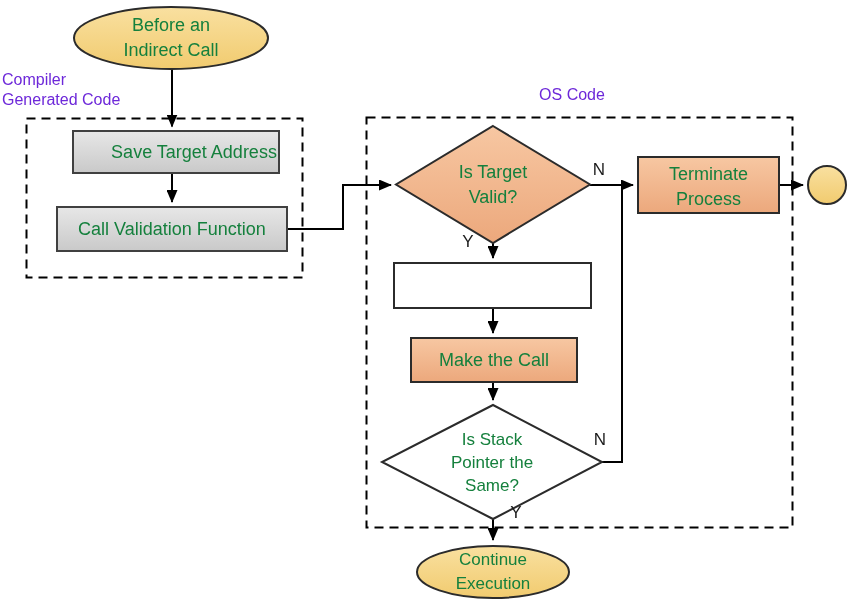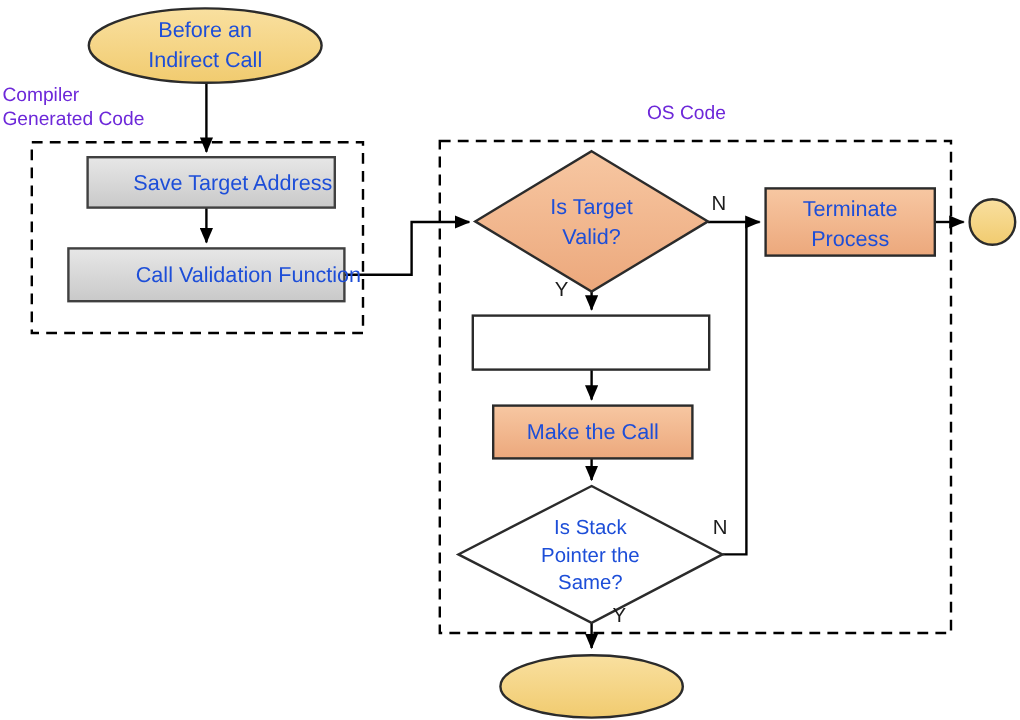--- a/index.html
+++ b/index.html
@@ -12,21 +12,21 @@
     overflow: hidden;
   }
   #shapes { position: absolute; left: 0; top: 0; }
   .label {
     position: absolute;
     display: flex;
     align-items: center;
     justify-content: center;
     text-align: center;
     white-space: pre-line;
-    color: #1d4ed8;
+    color: #15803d;
     font-size: 18px;
     line-height: 25px;
     pointer-events: none;
   }
   .region-label {
     position: absolute;
     white-space: pre-line;
     color: #6d28d9;
     font-size: 16px;
     line-height: 20px;
@@ -94,28 +94,30 @@
     <ellipse cx="493" cy="572" rx="76" ry="26" fill="url(#gradYellow)" stroke="#2b2b2b" stroke-width="2"></ellipse>
   </svg>
 
   <div class="region-label left" style="left:2px; top:70px; width:180px;">Compiler
 Generated Code</div>
   <div class="region-label center" style="left:522px; top:85px; width:100px;">OS Code</div>
 
   <div class="label" style="left:74px; top:7px; width:194px; height:62px;">Before an
 Indirect Call</div>
   <div class="label" style="left:73px; top:131px; width:242px; height:42px;">Save Target Address</div>
-  <div class="label" style="left:57px; top:207px; width:230px; height:44px;padding-left:35px;">Call Validation Function</div>
+  <div class="label" style="left:57px; top:207px; width:230px; height:44px;">Call Validation Function</div>
   <div class="label" style="left:396px; top:126px; width:194px; height:117px;">Is Target
 Valid?</div>
   <div class="label" style="left:638px; top:157px; width:141px; height:60px;">Terminate
 Process</div>
   <div class="label" style="left:411px; top:338px; width:166px; height:44px;">Make the Call</div>
   <div class="label" style="left:382px; top:405px; width:220px; height:114px; font-size:17px; line-height:23px;">Is Stack
 Pointer the
 Same?</div>
+  <div class="label" style="left:417px; top:546px; width:152px; height:52px; font-size:17px; line-height:24px;">Continue
+Execution</div>
 
   <div class="edge-label" style="left:589px; top:160px;">N</div>
   <div class="edge-label" style="left:458px; top:232px;">Y</div>
   <div class="edge-label" style="left:590px; top:430px;">N</div>
   <div class="edge-label" style="left:506px; top:503px;">Y</div>
 
 </div>
 
 </body></html>

